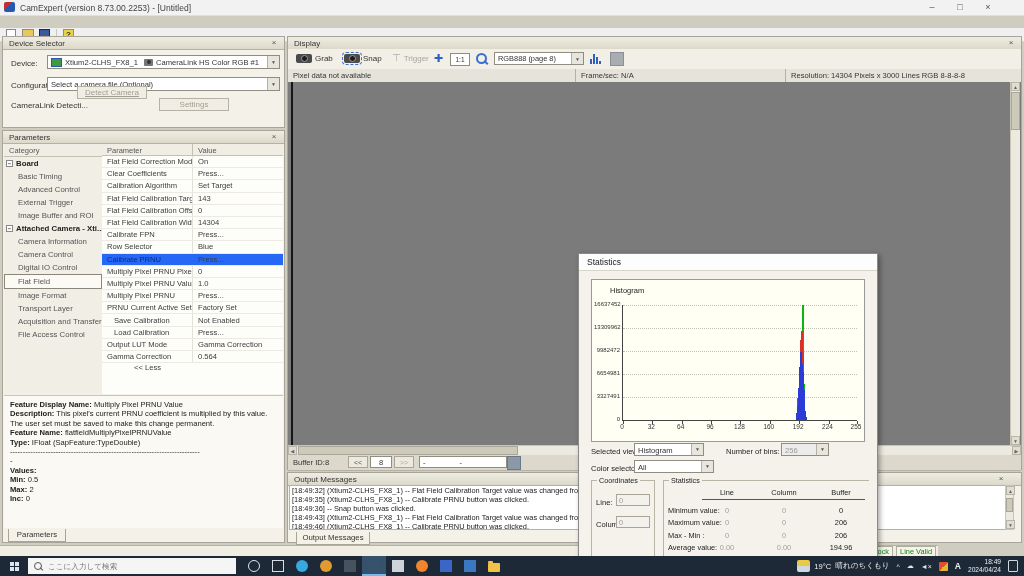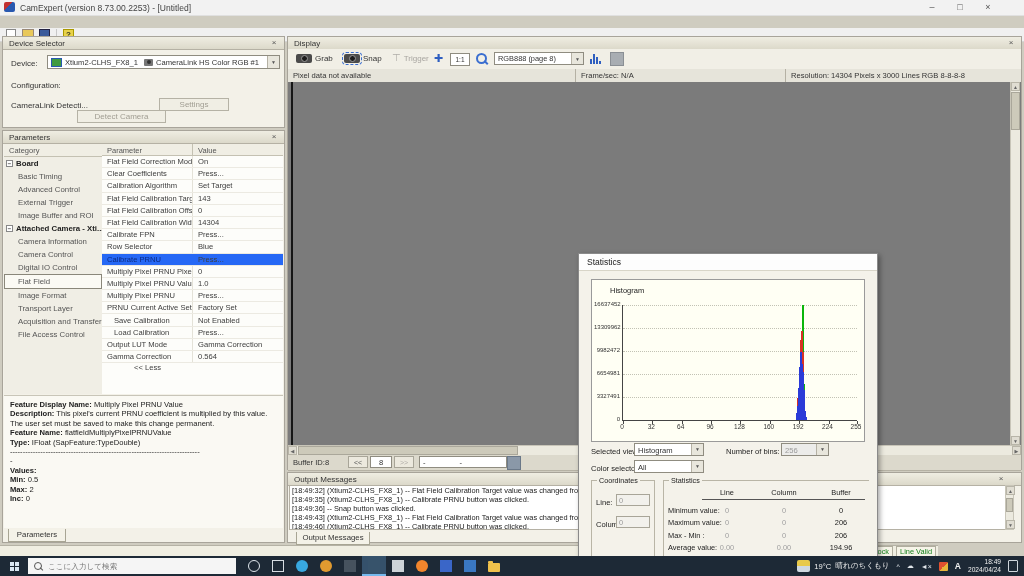--- a/index.html
+++ b/index.html
@@ -182,22 +182,26 @@
     </div>
     <span class="abs lbl" style="left:8px;top:22px;">Device:</span>
     <div class="combo" style="left:44px;top:18px;width:233px;height:14px;">
       <span class="chip-icon board-glyph"></span>
       <span style="font-size:7.6px;white-space:nowrap;">Xtium2-CLHS_FX8_1</span>
       <span class="chip-icon camera-glyph" style="margin-left:6px;"></span>
       <span style="font-size:7.6px;white-space:nowrap;">CameraLink HS Color RGB #1</span>
       <span class="arrow">▼</span>
     </div>
     <span class="abs lbl" style="left:8px;top:44px;">Configuration:</span>
+    <div class="combo" style="left:44px;top:40px;width:233px;height:14px;">
+      <span style="font-size:7.6px;white-space:nowrap;">Select a camera file (Optional)</span>
+      <span class="arrow">▼</span>
+    </div>
     <span class="abs lbl" style="left:8px;top:64px;">CameraLink Detecti...</span>
-    <div class="btn" style="left:74px;top:73px;width:89px;height:13px;line-height:12px;">Detect Camera</div>
+    <div class="btn" style="left:74px;top:49px;width:70px;height:13px;line-height:12px;text-decoration:underline;">Detect Camera</div>
     <div class="btn" style="left:156px;top:61px;width:70px;height:13px;line-height:12px;">Settings</div>
   </div>
 
   <div class="abs panel" style="left:2px;top:130px;width:283px;height:413px;">
     <div class="phead">
       <span class="ptitle">Parameters</span>
       <span class="pclose">×</span>
     </div>
     <div class="cat-pane" style="height:250px;bottom:auto;">
       <div class="col-head">Category</div>
@@ -556,21 +560,21 @@
     <div class="dlg-combo" style="left:55px;top:189px;width:70px;">
       <span>Histogram</span>
       <span class="arrow">▼</span>
     </div>
     <span class="dlg-row-label" style="left:147px;top:193px;">Number of bins:</span>
     <div class="dlg-combo disabled" style="left:202px;top:189px;width:48px;">
       <span>256</span>
       <span class="arrow">▼</span>
     </div>
     <span class="dlg-row-label" style="left:12px;top:210px;">Color selector:</span>
-    <div class="dlg-combo" style="left:55px;top:206px;width:70px;">
+    <div class="dlg-combo" style="left:55px;top:206px;width:80px;">
       <span>All</span>
       <span class="arrow">▼</span>
     </div>
     <div class="groupbox" style="left:12px;top:226px;width:64px;height:92px;">
       <span class="legend">Coordinates</span>
       <span class="dlg-row-label" style="left:4px;top:17px;">Line:</span>
       <span class="mini-input" style="left:24px;top:13px;width:34px;height:12px;">0</span>
       <span class="dlg-row-label" style="left:4px;top:39px;">Column:</span>
       <span class="mini-input" style="left:24px;top:35px;width:34px;height:12px;">0</span>
     </div>

